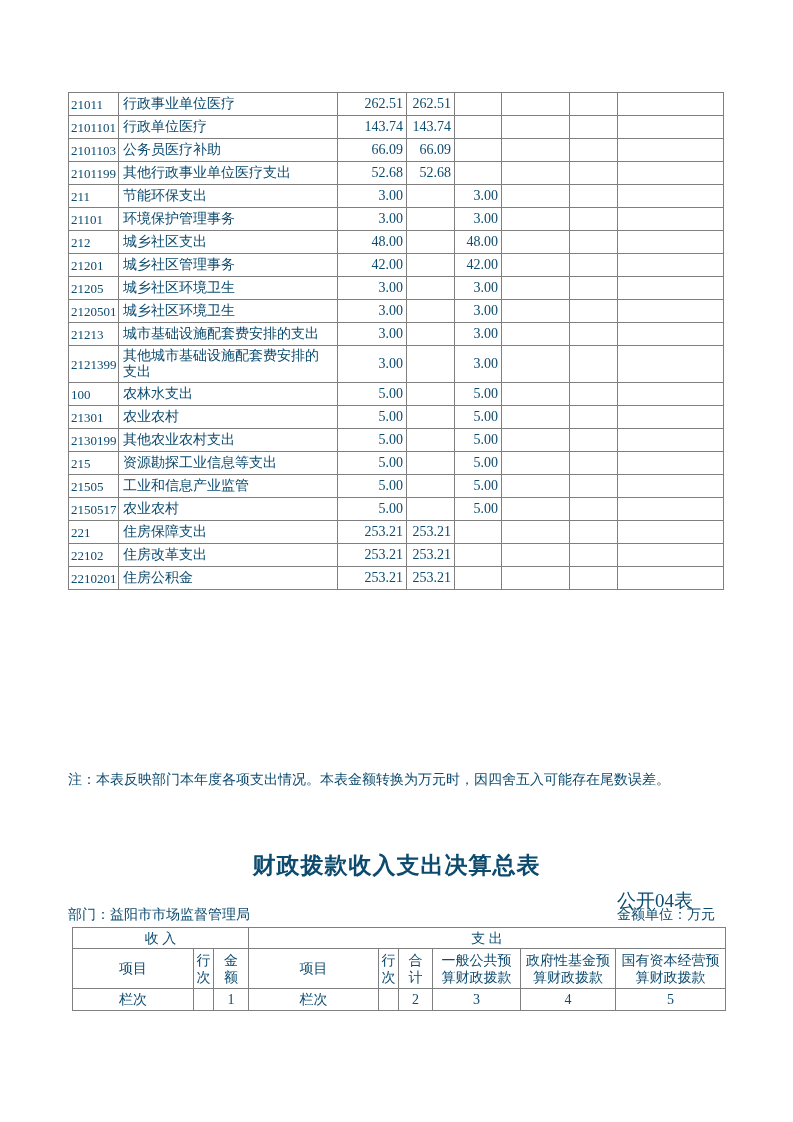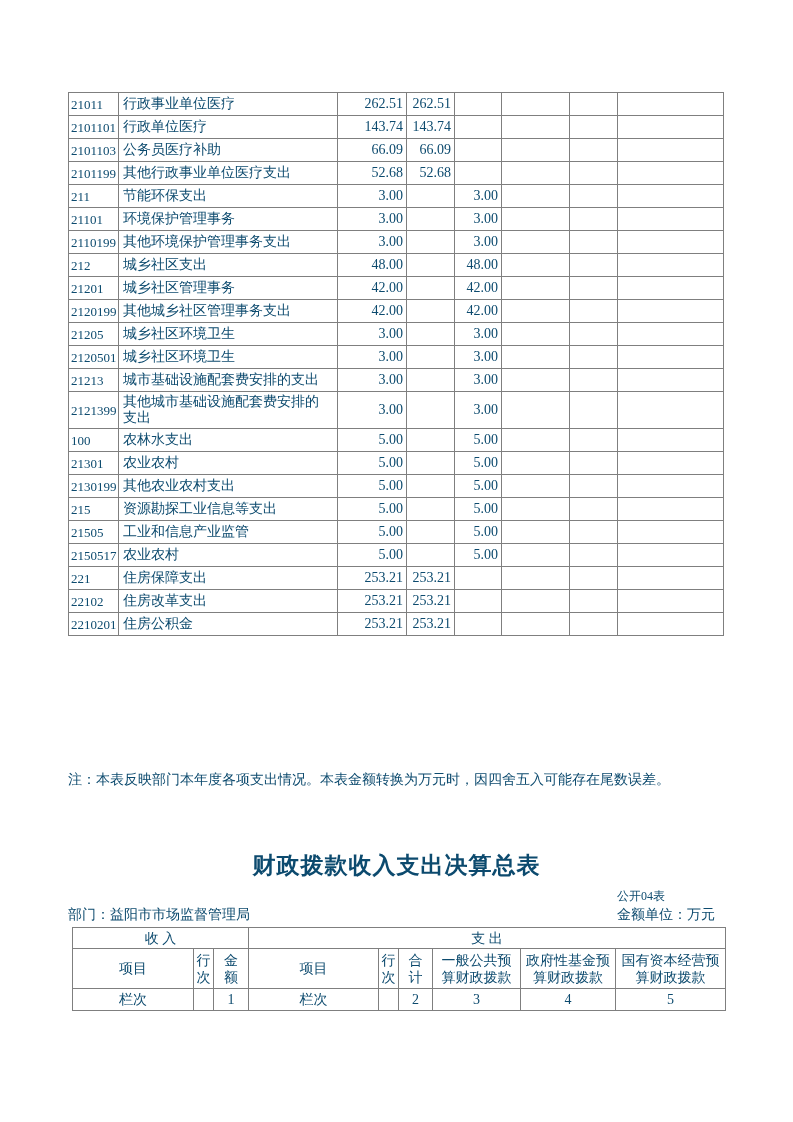--- a/index.html
+++ b/index.html
@@ -48,21 +48,21 @@
     font-size:14px; line-height:18px;
     white-space:nowrap;
   }
   
   .title {
     position:absolute; left:0; top:850px; width:793px;
     text-align:center;
     font-size:23px; font-weight:bold;
     letter-spacing:1px;
   }
-  .pub-code  { position:absolute; left:617px; top:888px; font-size:12px; }
+  .pub-code  { position:absolute; left:617px; top:888px; font-size:19px; }
   .dept      { position:absolute; left:68px;  top:906px; font-size:14px; }
   .unit      { position:absolute; left:617px; top:906px; font-size:14px; }
   
   .sum-table {
     position:absolute; left:72px; top:927px;
     width:653px;
     border-collapse:collapse; table-layout:fixed;
   }
   .sum-table td {
     border:1px solid #7f7f7f;
@@ -147,52 +147,32 @@
           <td class="c-code">21101</td>
           <td class="c-name">环境保护管理事务</td>
           <td class="c-num">3.00</td>
           <td class="c-num"></td>
           <td class="c-num">3.00</td>
           <td class="c-num"></td>
           <td class="c-num"></td>
           <td class="c-num"></td>
         </tr>
         <tr>
-          <td class="c-code">2110199</td>
-          <td class="c-name">其他环境保护管理事务支出</td>
-          <td class="c-num">3.00</td>
-          <td class="c-num"></td>
-          <td class="c-num">3.00</td>
-          <td class="c-num"></td>
-          <td class="c-num"></td>
-          <td class="c-num"></td>
-        </tr>
-        <tr>
           <td class="c-code">212</td>
           <td class="c-name">城乡社区支出</td>
           <td class="c-num">48.00</td>
           <td class="c-num"></td>
           <td class="c-num">48.00</td>
           <td class="c-num"></td>
           <td class="c-num"></td>
           <td class="c-num"></td>
         </tr>
         <tr>
           <td class="c-code">21201</td>
           <td class="c-name">城乡社区管理事务</td>
-          <td class="c-num">42.00</td>
-          <td class="c-num"></td>
-          <td class="c-num">42.00</td>
-          <td class="c-num"></td>
-          <td class="c-num"></td>
-          <td class="c-num"></td>
-        </tr>
-        <tr>
-          <td class="c-code">2120199</td>
-          <td class="c-name">其他城乡社区管理事务支出</td>
           <td class="c-num">42.00</td>
           <td class="c-num"></td>
           <td class="c-num">42.00</td>
           <td class="c-num"></td>
           <td class="c-num"></td>
           <td class="c-num"></td>
         </tr>
         <tr>
           <td class="c-code">21205</td>
           <td class="c-name">城乡社区环境卫生</td>

